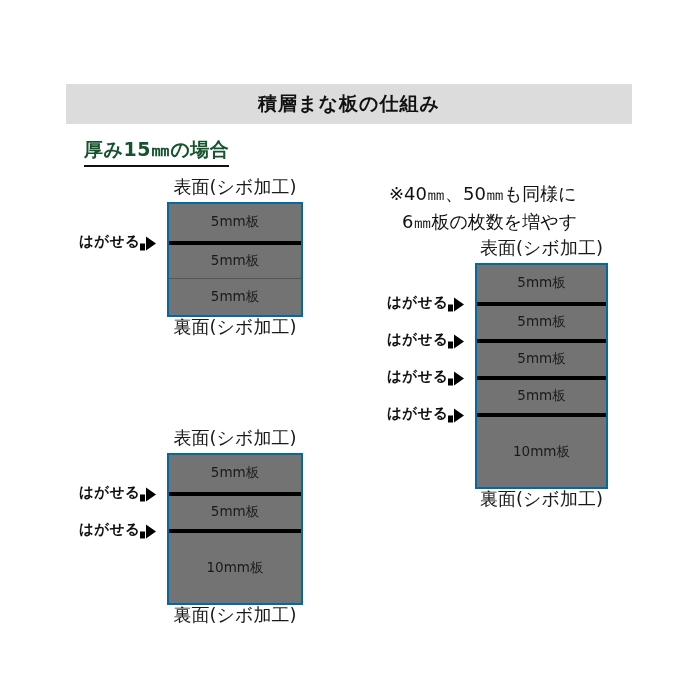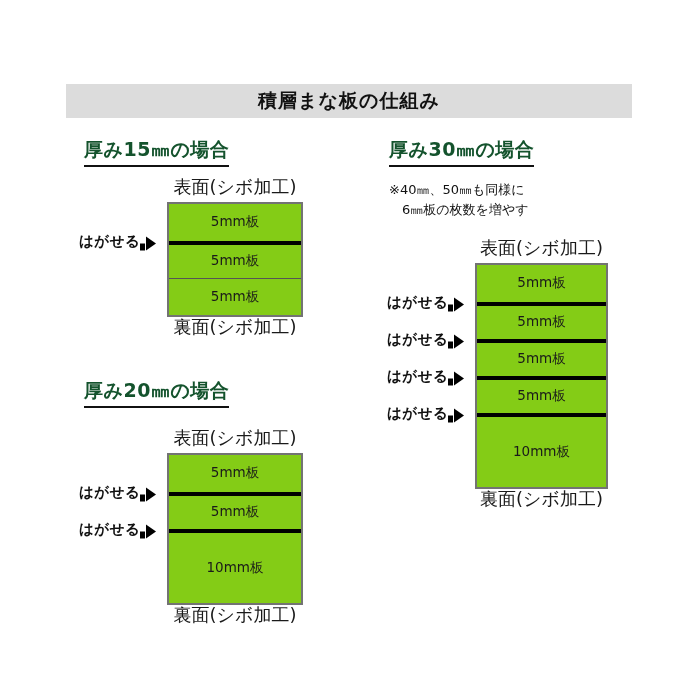--- a/index.html
+++ b/index.html
@@ -19,21 +19,21 @@
     width: 700px;
     height: 700px;
   }
 
   
   .title-bar {
     position: absolute;
     left: 66px;
     top: 84px;
     width: 566px;
-    height: 34px;
+    height: 40px;
     background: #dcdcdc;
     display: flex;
     align-items: center;
     justify-content: center;
   }
   .title-bar .title-text {
     font-size: 19px;
     font-weight: 700;
     letter-spacing: 1px;
     color: #111111;
@@ -52,21 +52,21 @@
   }
   #heading-15 { left: 84px;  top: 137px; }
   #heading-20 { left: 84px;  top: 378px; }
   #heading-30 { left: 389px; top: 137px; }
 
   
   .note {
     position: absolute;
     left: 389px;
     top: 180px;
-    font-size: 13px;
+    font-size: 18px;
     line-height: 1.55;
     color: #111111;
     white-space: nowrap;
   }
   .note .line2 { padding-left: 13px; display: block; }
 
   
   .diagram { position: absolute; }
   #diagram-15 { left: 167px; top: 177px; }
   #diagram-20 { left: 167px; top: 428px; }
@@ -77,23 +77,23 @@
     color: #1a1a1a;
     text-align: center;
     white-space: nowrap;
     line-height: 1.1;
   }
   .surface-label.top    { margin-bottom: 5px; }
   .surface-label.bottom { }
 
   .stack {
     position: relative;
-    border: 2px solid #737373;
+    border: 2px solid #0369a1;
     box-sizing: border-box;
-    background: #84cc16;
+    background: #737373;
   }
   .layer {
     position: relative;
     display: flex;
     align-items: center;
     justify-content: center;
     box-sizing: border-box;
     font-size: 13.5px;
     color: #1a1a1a;
     border-top: 1.5px solid #555555;
@@ -147,23 +147,21 @@
 <body>
 
 <div class="page">
 
   <div class="title-bar">
     <span class="title-text">積層まな板の仕組み</span>
   </div>
 
   <div class="section-heading" id="heading-15">厚み15㎜の場合</div>
 
-  <div class="section-heading" id="heading-20">厚み20㎜の場合</div>
-
-  <div class="section-heading" id="heading-30">厚み30㎜の場合</div>
+
 
   <div class="note">
     <span class="line1">※40㎜、50㎜も同様に</span>
     <span class="line2">6㎜板の枚数を増やす</span>
   </div>
 
   <div class="diagram" id="diagram-15">
     <div class="surface-label top">表面(シボ加工)</div>
 
     <div class="stack">

